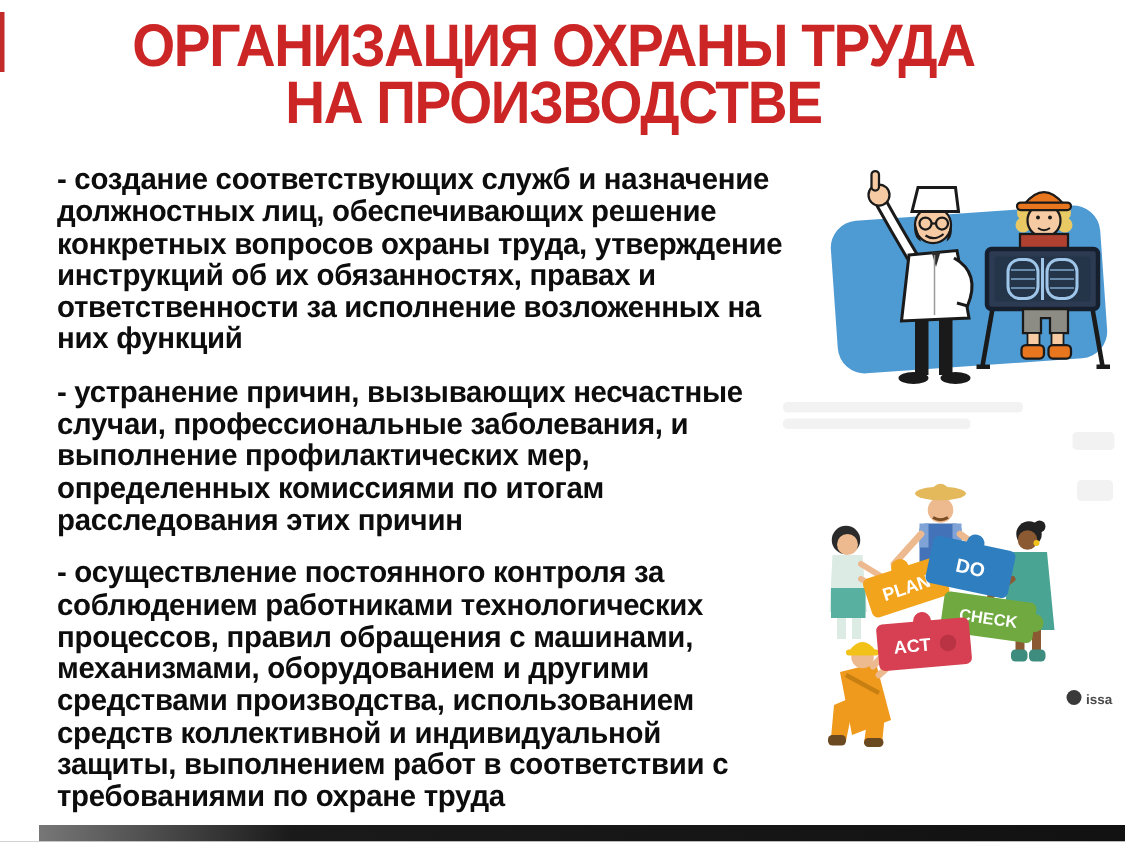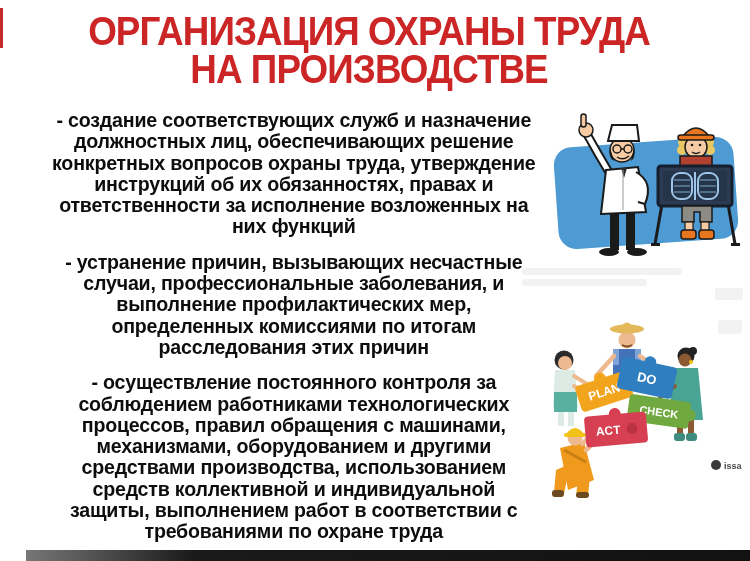--- a/index.html
+++ b/index.html
@@ -19,21 +19,20 @@
     position:absolute;top:12px;left:10px;width:718px;text-align:center;
     color:#cc2526;font-weight:bold;font-size:40px;line-height:38px;
     letter-spacing:-1px;transform:scaleX(0.92);transform-origin:50% 0;
     white-space:pre;
   }
   
   #body-text{
     position:absolute;left:38px;top:110px;width:522px;
     color:#0d0d0d;font-weight:bold;font-size:20px;line-height:21.3px;
     letter-spacing:-0.2px;
-    text-align:center;
   }
   #body-text .para{white-space:pre;margin:0 0 14px 0;transform:scaleX(0.98);transform-origin:0 0;}
   
   #doctor-illustration{position:absolute;left:548px;top:92px;width:194px;height:172px;}
   #pdca-illustration{position:absolute;left:520px;top:258px;width:230px;height:240px;}
   svg{display:block;}
   .puzzle-label{fill:#ffffff;font-weight:bold;font-family:"Liberation Sans",sans-serif;}
 </style>
 </head>
 <body>

